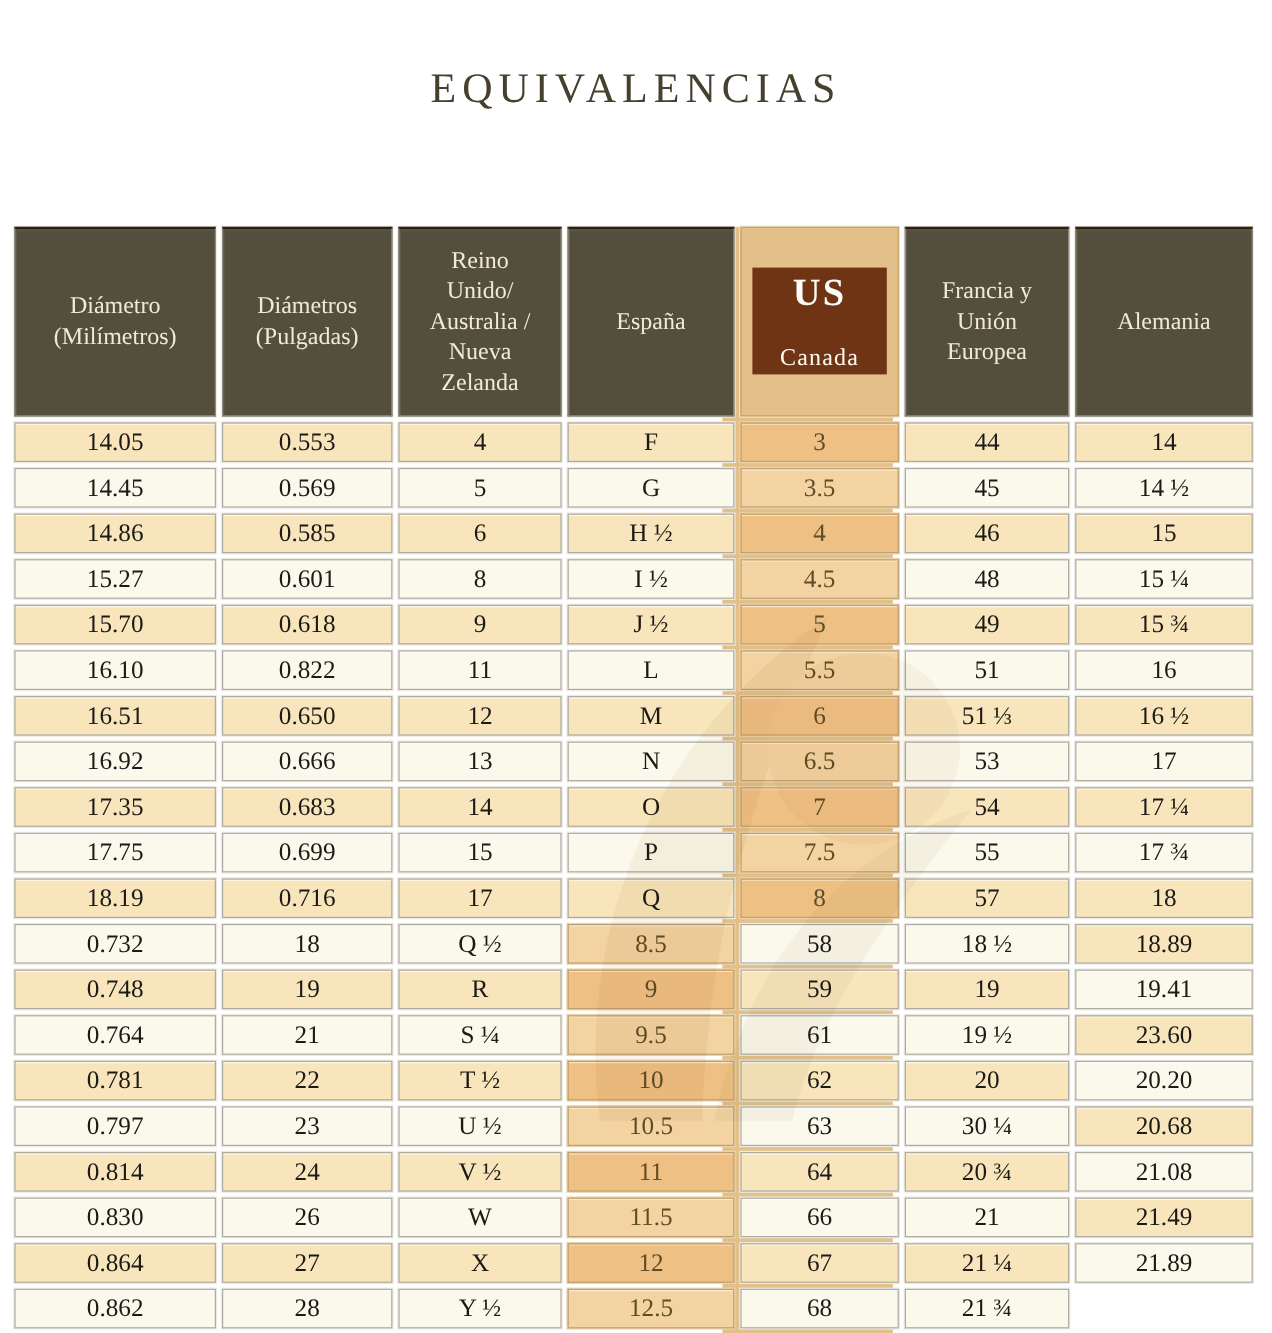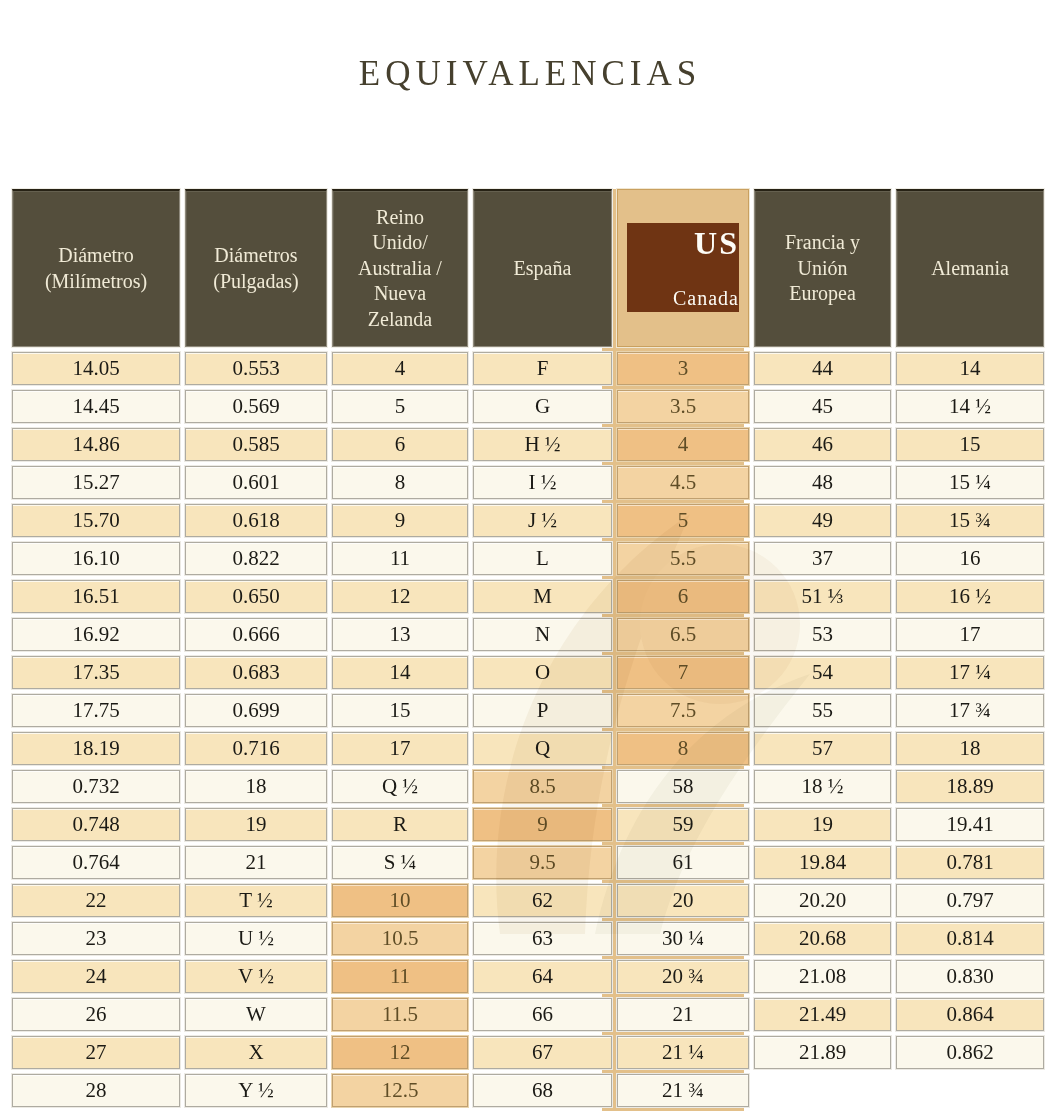--- a/index.html
+++ b/index.html
@@ -59,21 +59,21 @@
     border: 1px solid #c9a05f;
     box-shadow: 0 0 0 1px #f1e7d2;
     padding: 10px 9px 11px 9px;
     display: flex;
   }
   .th-us-inner {
     flex: 1;
     background: var(--us-header-bg, #6f3413);
     color: #fdfcf6;
     display: flex; flex-direction: column;
-    align-items: flex-end; justify-content: center;
+    align-items: center; justify-content: center;
     row-gap: 22px;
   }
   .us-line1 { font-size: 32px; font-weight: bold; letter-spacing: 2px; }
   .us-line2 { font-size: 20px; font-weight: normal; letter-spacing: 1px; }
 
   .cell {
     border: 1px solid #aeaba1;
     box-shadow: 0 0 0 1px #eceae4, inset 0 1px 0 rgba(255,255,255,0.75);
     display: flex; align-items: center; justify-content: center;
     font-size: 21px;
@@ -160,21 +160,21 @@
         <div class="cell odd">9</div>
         <div class="cell odd">J ½</div>
         <div class="cell odd us">5</div>
         <div class="cell odd">49</div>
         <div class="cell odd">15 ¾</div>
         <div class="cell even">16.10</div>
         <div class="cell even">0.822</div>
         <div class="cell even">11</div>
         <div class="cell even">L</div>
         <div class="cell even us">5.5</div>
-        <div class="cell even">37</div>
+        <div class="cell even">51</div>
         <div class="cell even">16</div>
         <div class="cell odd">16.51</div>
         <div class="cell odd">0.650</div>
         <div class="cell odd">12</div>
         <div class="cell odd">M</div>
         <div class="cell odd us">6</div>
         <div class="cell odd">51 ⅓</div>
         <div class="cell odd">16 ½</div>
         <div class="cell even">16.92</div>
         <div class="cell even">0.666</div>
@@ -216,21 +216,22 @@
         <div class="cell odd">R</div>
         <div class="cell odd us">9</div>
         <div class="cell odd">59</div>
         <div class="cell odd">19</div>
         <div class="cell even">19.41</div>
         <div class="cell even">0.764</div>
         <div class="cell even">21</div>
         <div class="cell even">S ¼</div>
         <div class="cell even us">9.5</div>
         <div class="cell even">61</div>
-        <div class="cell odd">19.84</div>
+        <div class="cell even">19 ½</div>
+        <div class="cell odd">23.60</div>
         <div class="cell odd">0.781</div>
         <div class="cell odd">22</div>
         <div class="cell odd">T ½</div>
         <div class="cell odd us">10</div>
         <div class="cell odd">62</div>
         <div class="cell odd">20</div>
         <div class="cell even">20.20</div>
         <div class="cell even">0.797</div>
         <div class="cell even">23</div>
         <div class="cell even">U ½</div>

